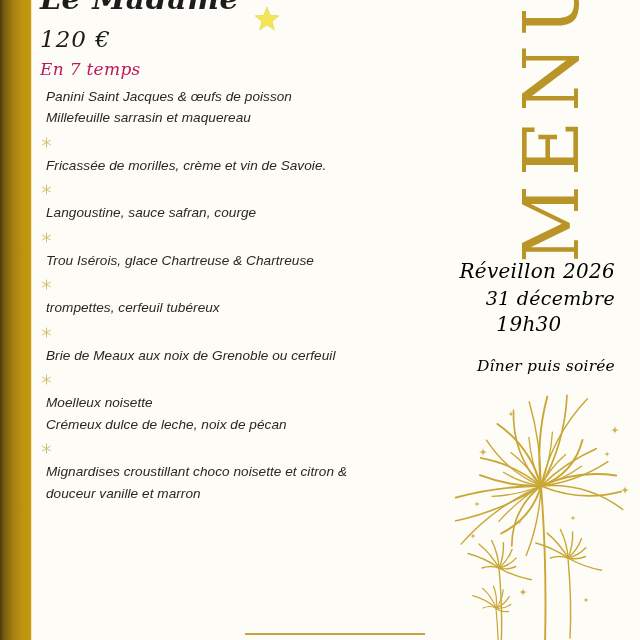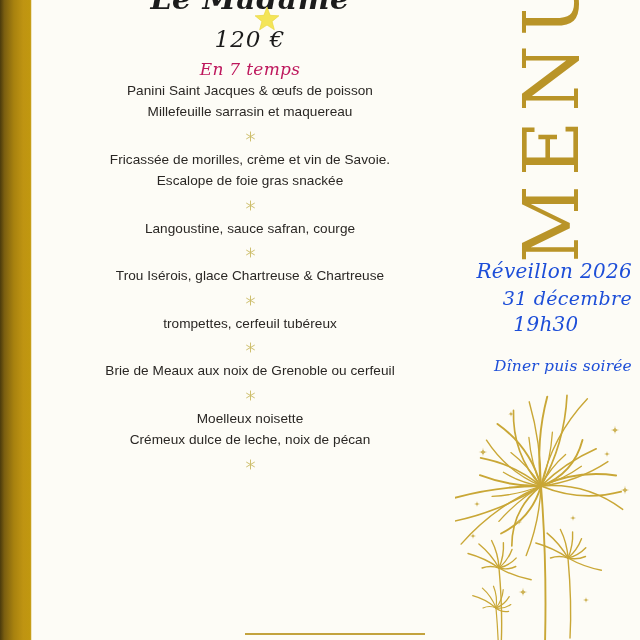--- a/index.html
+++ b/index.html
@@ -17,21 +17,21 @@
     background:linear-gradient(90deg,#4a3a0c 0%, #7a5e10 14%, #a8820f 45%, #bf9412 75%, #c1980f 100%);
   }
   .left-band-edge{
     position:absolute;left:30px;top:0;width:2px;height:640px;
     background:linear-gradient(90deg,#c9a01a,rgba(253,252,246,0));
   }
 
   
   .menu-col{
     position:absolute;left:40px;top:0;width:420px;height:640px;
-    text-align:center;
+    text-align:left;
   }
   .title{
     font-family:"DejaVu Serif", serif;
     font-style:italic;
     font-weight:700;
     font-size:30px;
     color:#1c1c1c;
     letter-spacing:.5px;
     margin:0;
     position:absolute;top:-19px;left:0;width:420px;
@@ -52,21 +52,21 @@
   .temps{
     font-family:"DejaVu Serif", serif;
     font-style:italic;
     font-size:17px;
     color:#be185d;
     position:absolute;top:59px;left:0;width:420px;
     letter-spacing:.3px;
   }
 
   .courses{
-    position:absolute;top:80px;left:0;width:420px;
+    position:absolute;top:86px;left:0;width:420px;font-style:italic;
   }
   .course{
     font-size:13.6px;
     color:#2a2724;
     line-height:1.58;
     letter-spacing:.05px;
     padding:0 6px;
   }
   .course .line{display:block;white-space:nowrap;}
   .sep{
@@ -96,23 +96,23 @@
     transform-origin:center center;
     font-family:"DejaVu Serif", serif;
     font-size:76px;
     font-weight:400;
     color:#b99428;
     letter-spacing:9px;
     line-height:1;
     white-space:nowrap;
   }
   .datebox{
-    position:absolute;right:8px;top:258px;width:172px;
+    position:absolute;right:25px;top:258px;width:172px;
     text-align:right;
-    color:#1d4ed8;
+    color:#000000;
     font-family:"DejaVu Serif", serif;
     font-style:italic;
   }
   .d-line1{font-size:20px;line-height:1.33;letter-spacing:.3px;}
   .d-line2{font-size:19px;line-height:1.38;letter-spacing:.3px;}
   .d-line3{font-size:20px;line-height:1.38;letter-spacing:.3px;text-align:center;}
   .d-line4{font-size:15.5px;line-height:1.6;letter-spacing:.2px;padding-top:4px;margin-top:12px;}
 
   .firework{
     position:absolute;left:-5px;top:386px;width:195px;height:262px;
@@ -144,21 +144,20 @@
         </div>
         <div class="sep"><svg width="13" height="13" viewBox="0 0 20 20">
             <g stroke="#cdbd6a" stroke-width="1.5" stroke-linecap="round">
               <line x1="10" y1="3" x2="10" y2="17"></line>
               <line x1="4" y1="6.5" x2="16" y2="13.5"></line>
               <line x1="16" y1="6.5" x2="4" y2="13.5"></line>
             </g>
           </svg></div>
         <div class="course">
           <span class="line">Fricassée de morilles, crème et vin de Savoie.</span>
-          <span class="line">Escalope de foie gras snackée</span>
         </div>
         <div class="sep"><svg width="13" height="13" viewBox="0 0 20 20">
             <g stroke="#cdbd6a" stroke-width="1.5" stroke-linecap="round">
               <line x1="10" y1="3" x2="10" y2="17"></line>
               <line x1="4" y1="6.5" x2="16" y2="13.5"></line>
               <line x1="16" y1="6.5" x2="4" y2="13.5"></line>
             </g>
           </svg></div>
         <div class="course">
           <span class="line">Langoustine, sauce safran, courge</span>
@@ -205,20 +204,22 @@
           <span class="line">Crémeux dulce de leche, noix de pécan</span>
         </div>
         <div class="sep"><svg width="13" height="13" viewBox="0 0 20 20">
             <g stroke="#cdbd6a" stroke-width="1.5" stroke-linecap="round">
               <line x1="10" y1="3" x2="10" y2="17"></line>
               <line x1="4" y1="6.5" x2="16" y2="13.5"></line>
               <line x1="16" y1="6.5" x2="4" y2="13.5"></line>
             </g>
           </svg></div>
         <div class="course">
+          <span class="line">Mignardises croustillant choco noisette et citron &amp;</span>
+          <span class="line">douceur vanille et marron</span>
         </div>
       </div>
 
     <div class="bottom-rule"></div>
   </div>
 
   <div class="right-col">
 
     <div class="menu-vertical">MENU</div>
 

